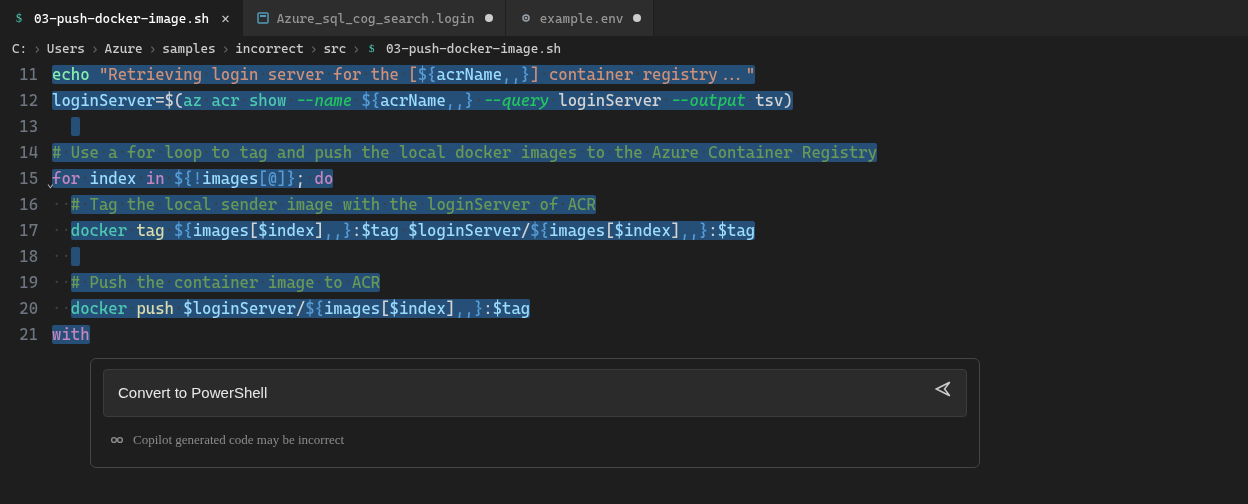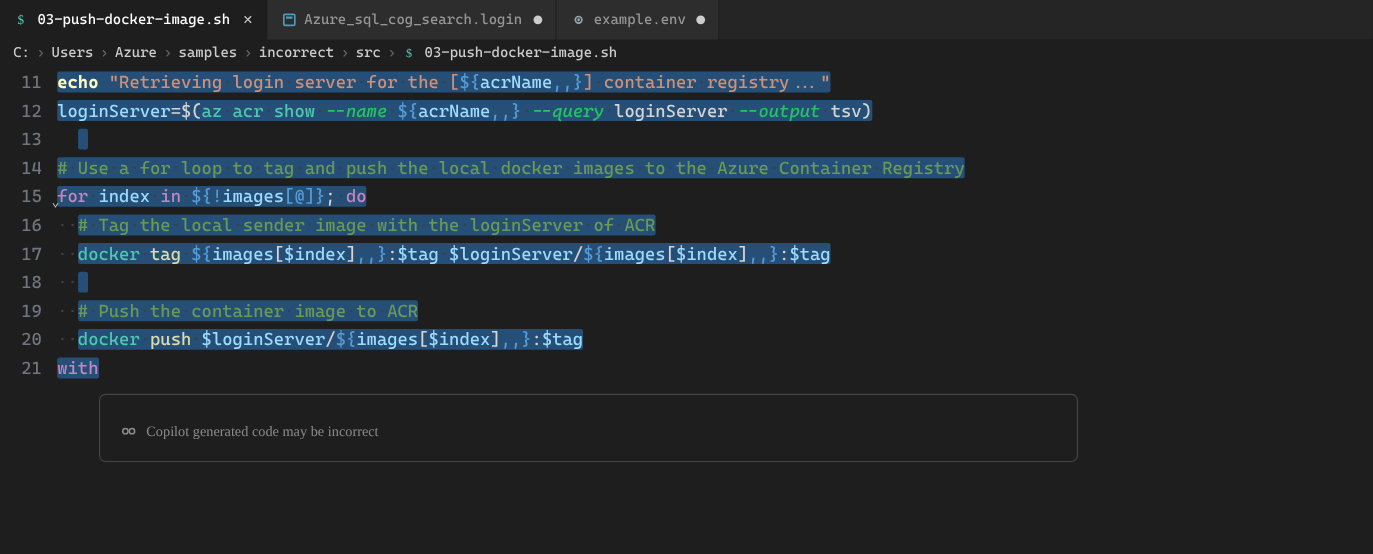--- a/index.html
+++ b/index.html
@@ -80,21 +80,21 @@
       top: 4px;
       color: #cccccc;
       font-size: 12px;
     }
     .code {
       white-space: pre;
       color: #d4d4d4;
       flex: 1;
     }
     .sel { background: #264f78; border-radius: 2px; }
-    .tok-echo { color: #fef9c3; font-weight: bold; }
+    .tok-echo { color: #86efac; }
     .tok-str { color: #ce9178; }
     .tok-var { color: #9cdcfe; }
     .tok-cmd { color: #4ec9b0; }
     .tok-opt { color: #22c55e; font-style: italic; }
     .tok-kw { color: #c586c0; }
     .tok-func { color: #dcdcaa; }
     .tok-comment { color: #6a9955; }
     .tok-interp { color: #569cd6; }
     .tok-punct { color: #d4d4d4; }
     .tok-plain { color: #d4d4d4; }
@@ -240,20 +240,28 @@
     <div class="gutter">20</div>
     <div class="code"><span class="ws-dot">··</span><span class="sel"><span class="tok-cmd">docker</span><span class="ws-dot">·</span><span class="tok-func">push</span><span class="ws-dot">·</span><span class="tok-var">$loginServer</span><span class="tok-punct">/</span><span class="tok-interp">${</span><span class="tok-var">images</span><span class="tok-punct">[</span><span class="tok-var">$index</span><span class="tok-punct">]</span><span class="tok-interp">,,}</span><span class="tok-punct">:</span><span class="tok-var">$tag</span></span></div>
   </div>
 
   <div class="line">
     <div class="gutter">21</div>
     <div class="code"><span class="sel"><span class="tok-kw">with</span></span></div>
   </div>
 
   <div class="copilot-box">
+    <div class="copilot-input">
+      <span>Convert to PowerShell</span>
+      <span class="copilot-send">
+        <svg width="18" height="18" viewBox="0 0 24 24" fill="none" stroke="#cccccc" stroke-width="2">
+            <path d="M3 12 L21 3 L14 12 L21 21 Z"></path>
+          </svg>
+      </span>
+    </div>
     <div class="copilot-footer">
       <span class="cp-icon">
         <svg width="16" height="16" viewBox="0 0 16 16">
             <circle cx="5" cy="8" r="2.4" fill="none" stroke="#8b8b8b" stroke-width="1.4"></circle>
             <circle cx="11" cy="8" r="2.4" fill="none" stroke="#8b8b8b" stroke-width="1.4"></circle>
           </svg>
       </span>
       <span>Copilot generated code may be incorrect</span>
     </div>
   </div>

